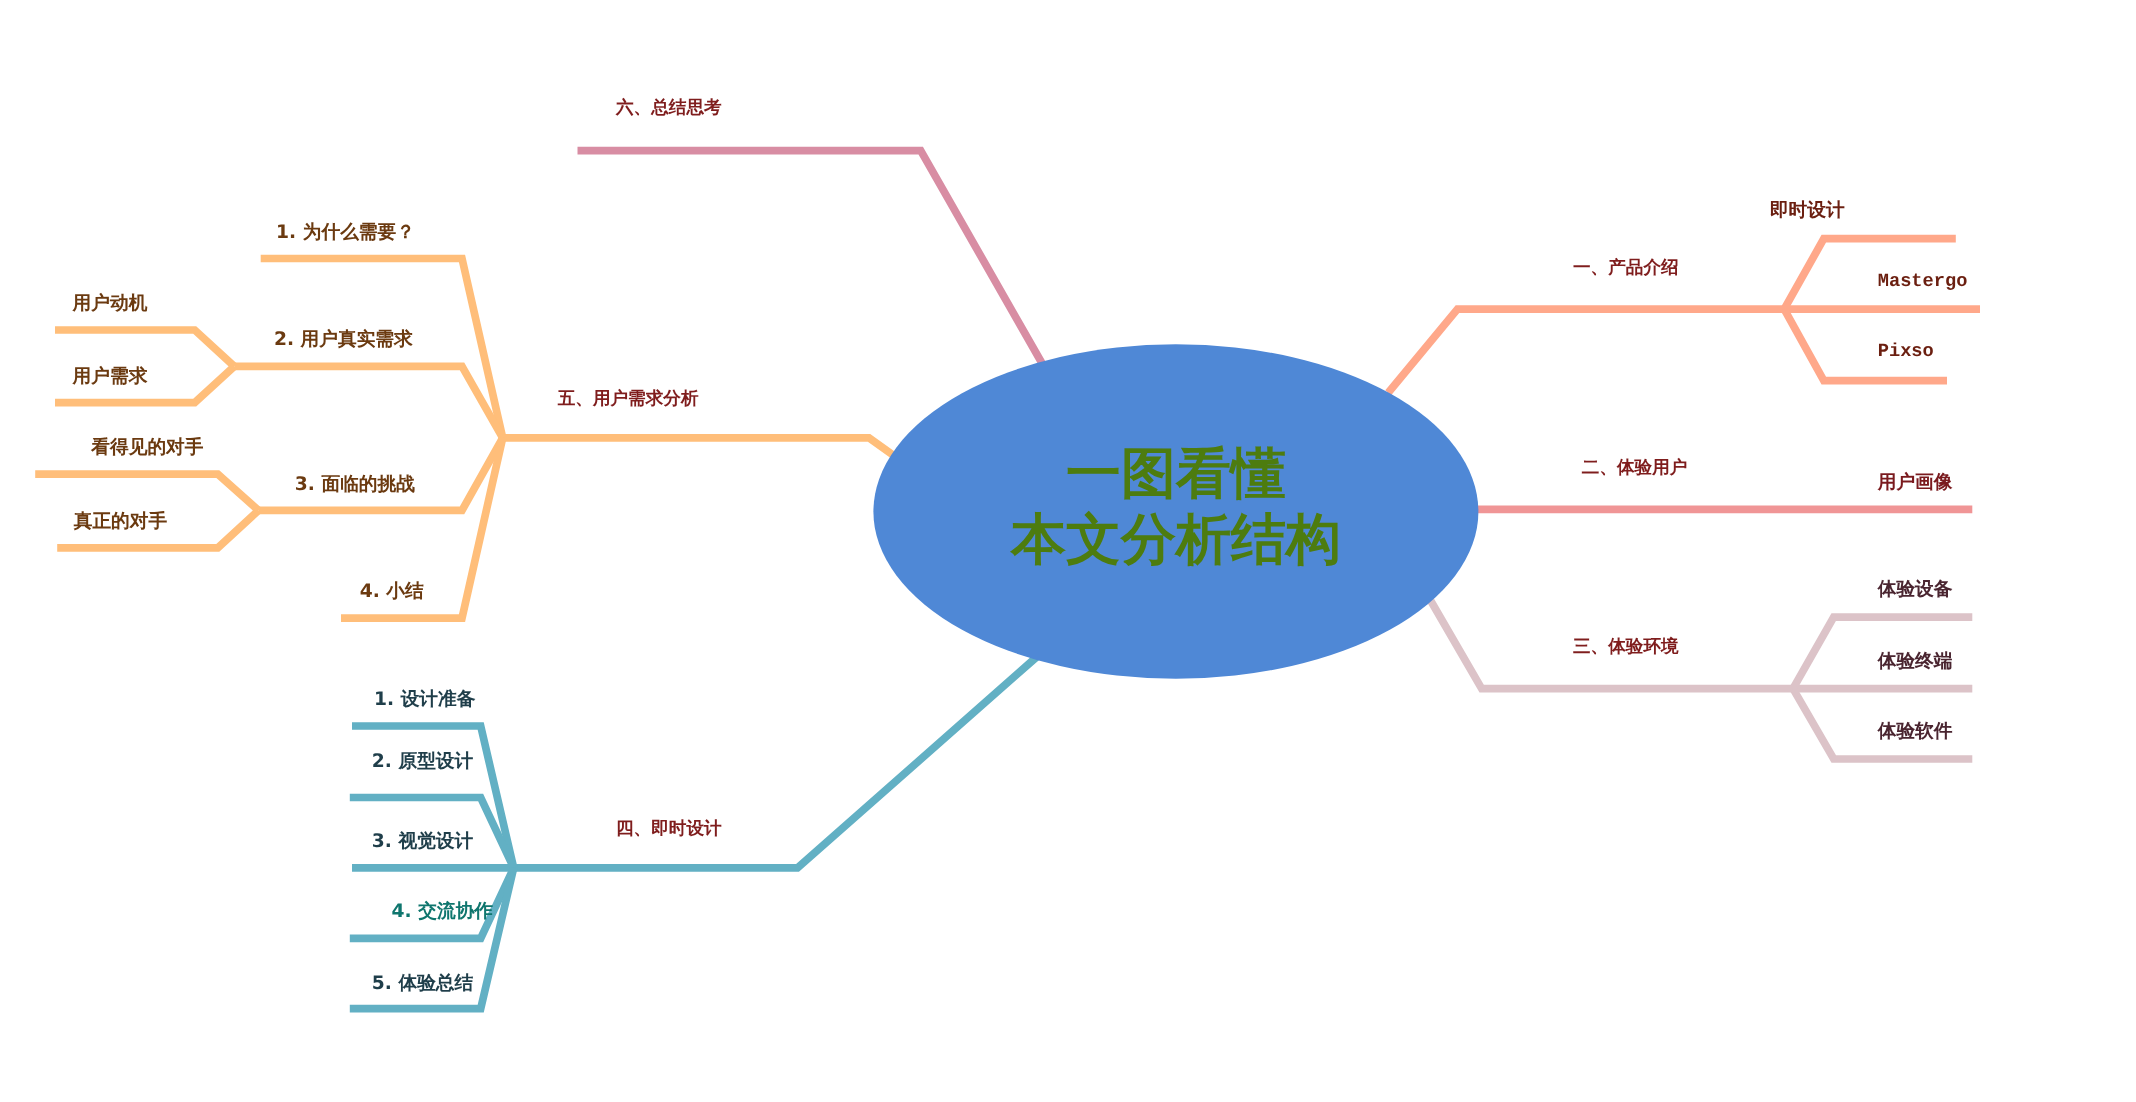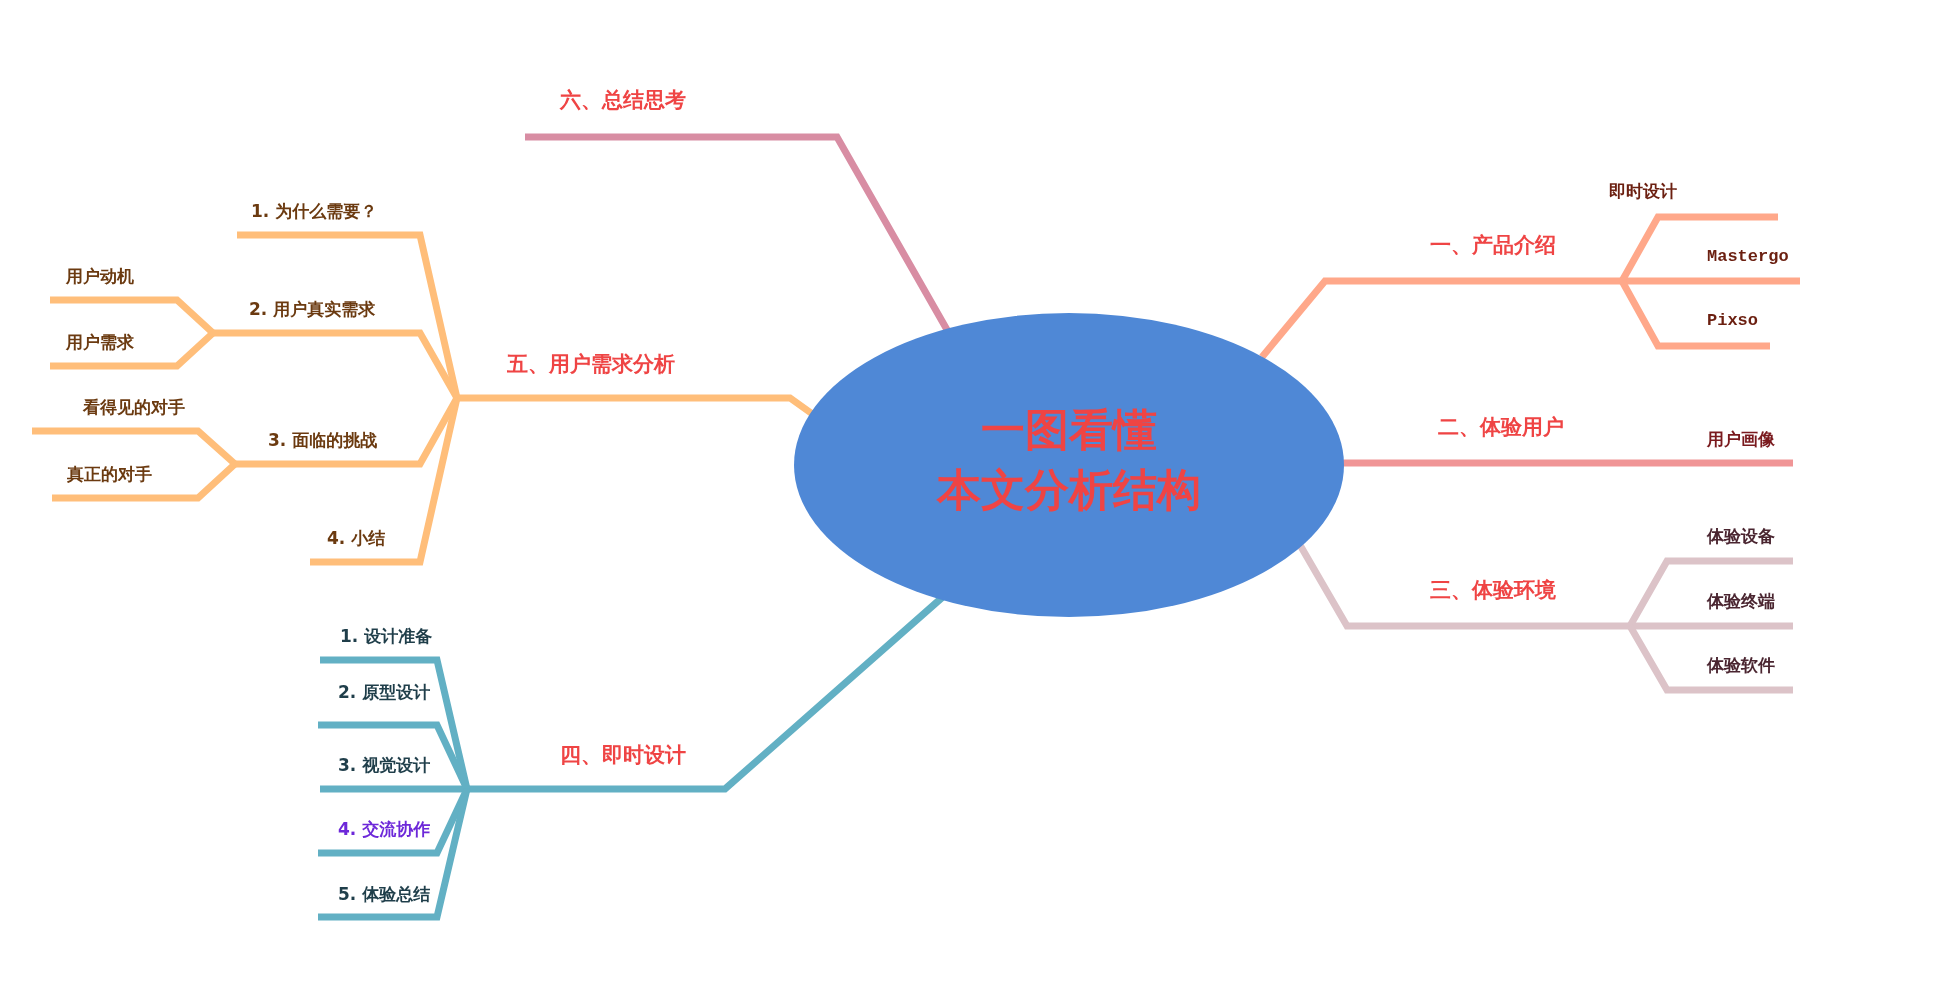--- a/index.html
+++ b/index.html
@@ -1,24 +1,24 @@
 <!DOCTYPE html>
 <html><head>
 <meta charset="utf-8">
 <style>
   html, body { margin:0; padding:0; background:#ffffff; }
   body { width:1942px; height:1002px; position:relative; overflow:hidden;
          font-family:"DejaVu Sans","Liberation Sans",sans-serif; }
   svg#map { position:absolute; left:0; top:0; }
   .lbl { position:absolute; white-space:nowrap; font-weight:bold; line-height:1; }
-  .main-lbl { font-size:21px; color:#ef4444; }
+  .main-lbl { font-size:16px; color:#7f1d1d; }
   .sub-lbl { font-size:17px; }
   .latin { font-family:Liberation Mono, monospace; }
   .center-title { position:absolute; left:794px; top:400px; width:550px; text-align:center;
-         color:#ef4444; font-weight:bold; font-size:44px; line-height:60px; }
+         color:#4d7c0f; font-weight:bold; font-size:50px; line-height:60px; }
 </style>
 </head>
 <body>
 
 <svg id="map" width="1942" height="1002" viewBox="0 0 1942 1002">
   <g fill="none" stroke-width="7" stroke-linejoin="miter" stroke-linecap="butt">
 
     <polyline stroke="#D88DA3" points="525,137 837,137 950,335"></polyline>
 
     <g stroke="#FFA88A">
@@ -81,21 +81,21 @@
 
 <div class="lbl main-lbl" style="left:1430px; top:580px;">三、体验环境</div>
 <div class="lbl sub-lbl" style="left:1707px; top:528px; color:#4A2530;">体验设备</div>
 <div class="lbl sub-lbl" style="left:1707px; top:593px; color:#4A2530;">体验终端</div>
 <div class="lbl sub-lbl" style="left:1707px; top:657px; color:#4A2530;text-align:center;">体验软件</div>
 
 <div class="lbl main-lbl" style="left:560px; top:745px;">四、即时设计</div>
 <div class="lbl sub-lbl" style="left:340px; top:628px; color:#1F3E4A;">1. 设计准备</div>
 <div class="lbl sub-lbl" style="left:338px; top:684px; color:#1F3E4A;">2. 原型设计</div>
 <div class="lbl sub-lbl" style="left:338px; top:757px; color:#1F3E4A;">3. 视觉设计</div>
-<div class="lbl sub-lbl" style="left:338px; top:821px; color:#6d28d9;text-align:center;">4. 交流协作</div>
+<div class="lbl sub-lbl" style="left:356px; top:821px; color:#0f766e;text-align:center;">4. 交流协作</div>
 <div class="lbl sub-lbl" style="left:338px; top:886px; color:#1F3E4A;">5. 体验总结</div>
 
 <div class="lbl main-lbl" style="left:507px; top:354px;">五、用户需求分析</div>
 <div class="lbl sub-lbl" style="left:251px; top:203px; color:#6B3A10;">1. 为什么需要？</div>
 <div class="lbl sub-lbl" style="left:249px; top:301px; color:#6B3A10;">2. 用户真实需求</div>
 <div class="lbl sub-lbl" style="left:66px; top:268px; color:#6B3A10;">用户动机</div>
 <div class="lbl sub-lbl" style="left:66px; top:334px; color:#6B3A10;">用户需求</div>
 <div class="lbl sub-lbl" style="left:268px; top:432px; color:#6B3A10;">3. 面临的挑战</div>
 <div class="lbl sub-lbl" style="left:48px; top:399px; color:#6B3A10;margin-left:35px;">看得见的对手</div>
 <div class="lbl sub-lbl" style="left:67px; top:466px; color:#6B3A10;">真正的对手</div>

